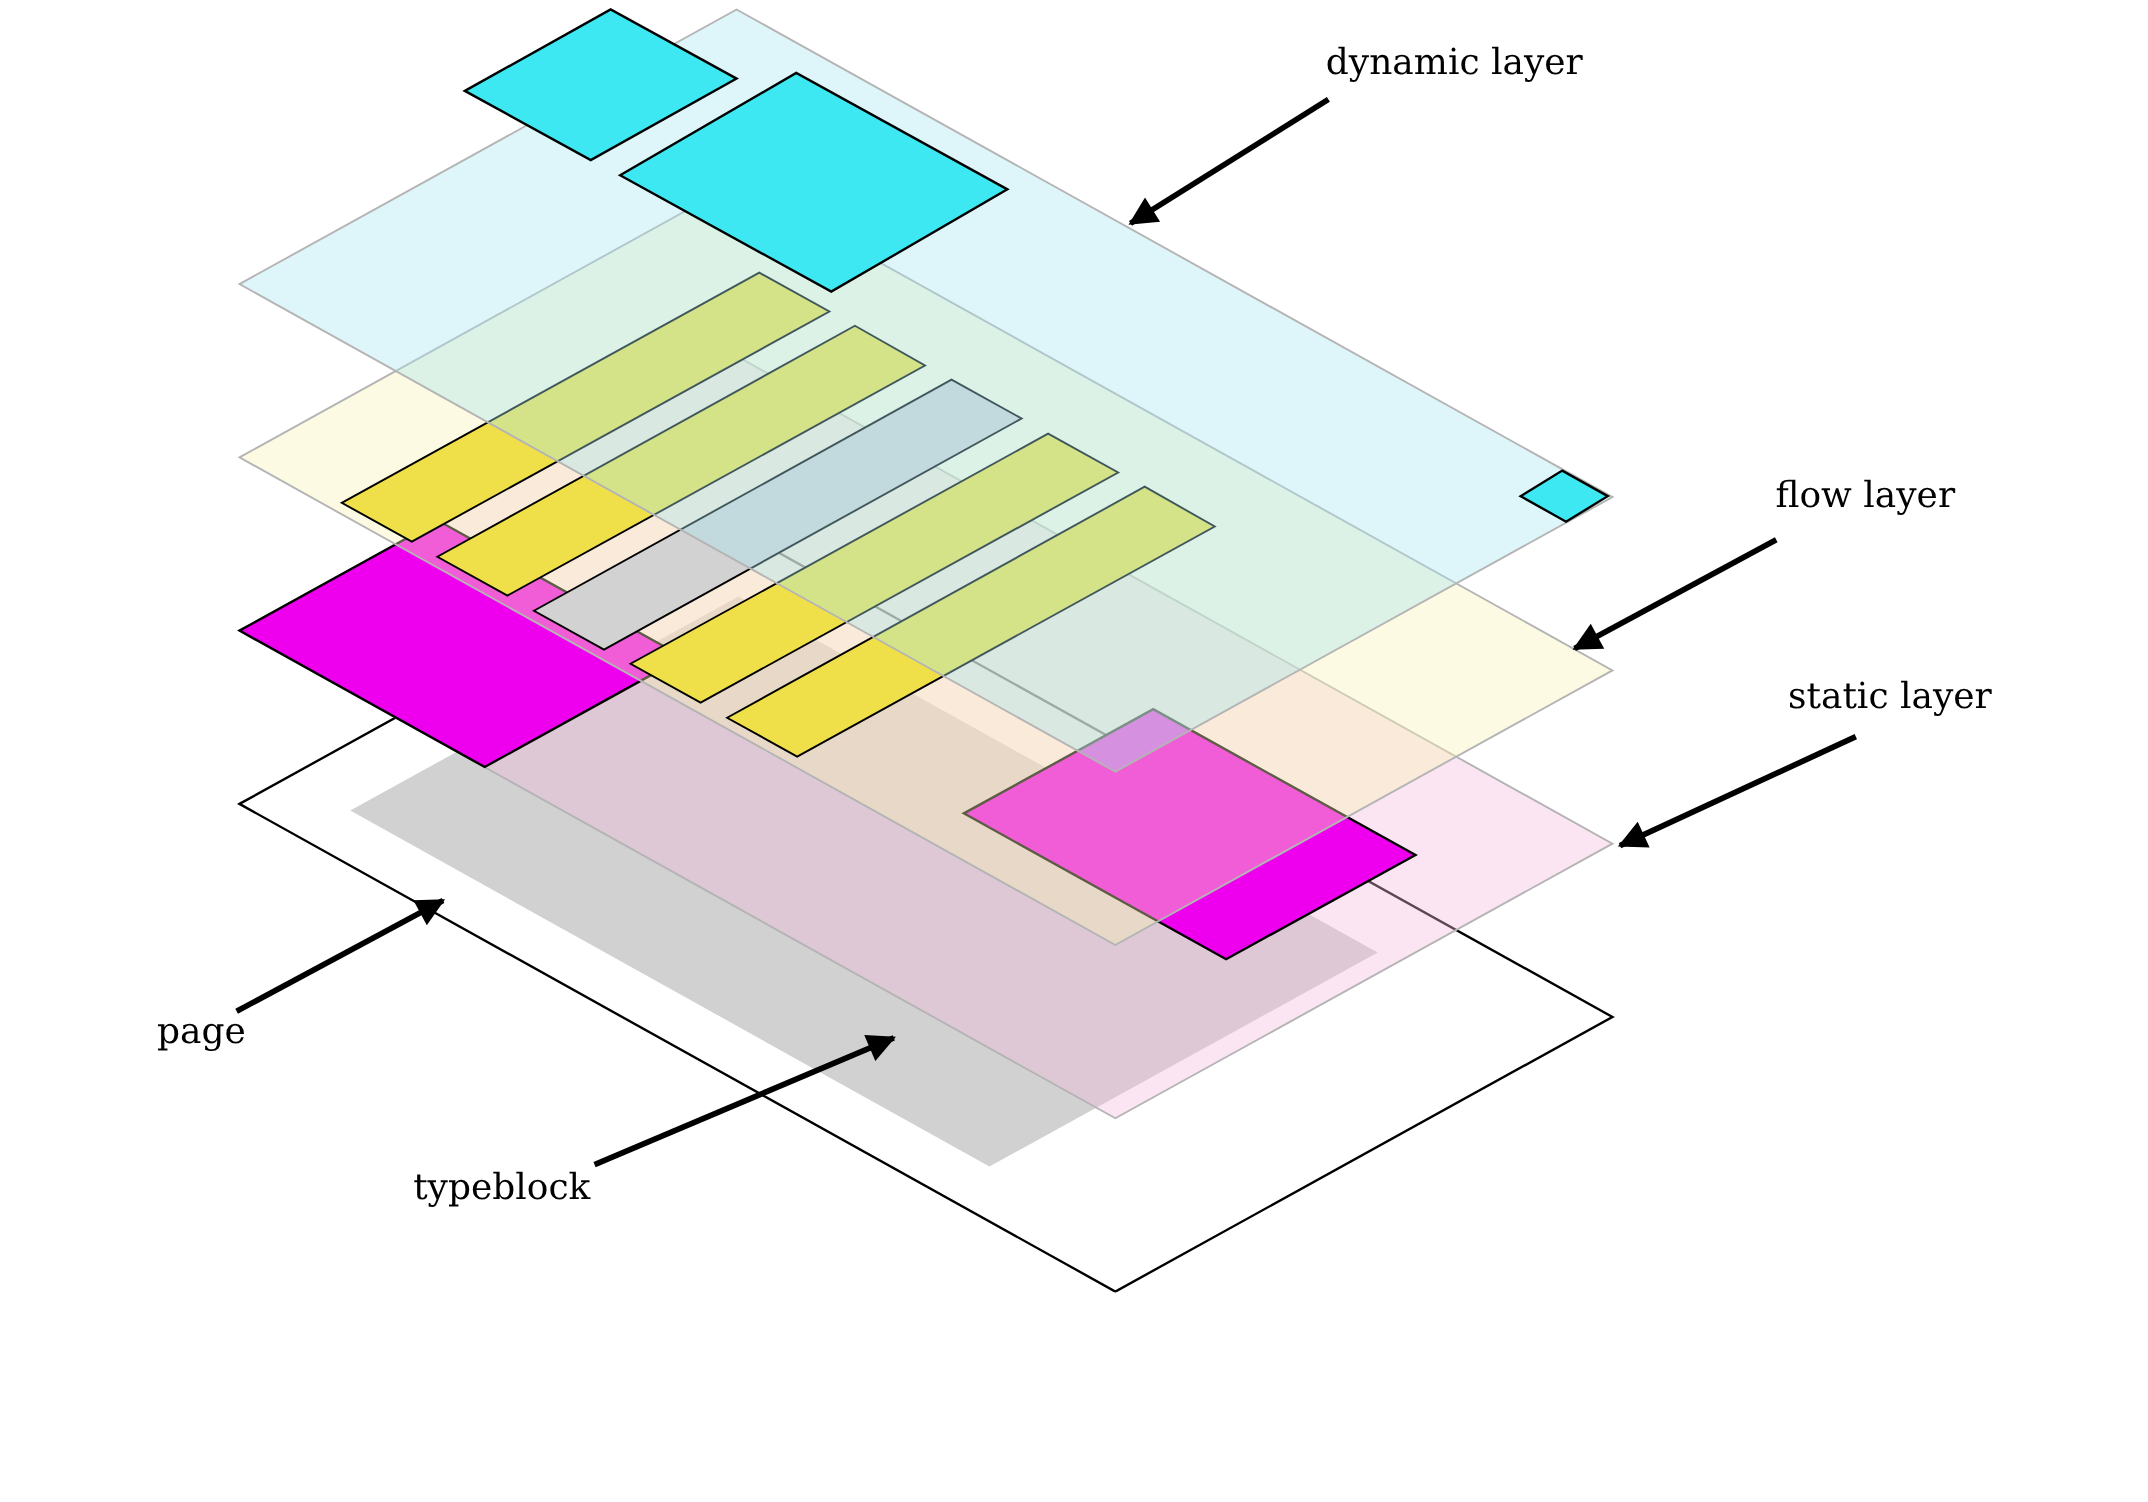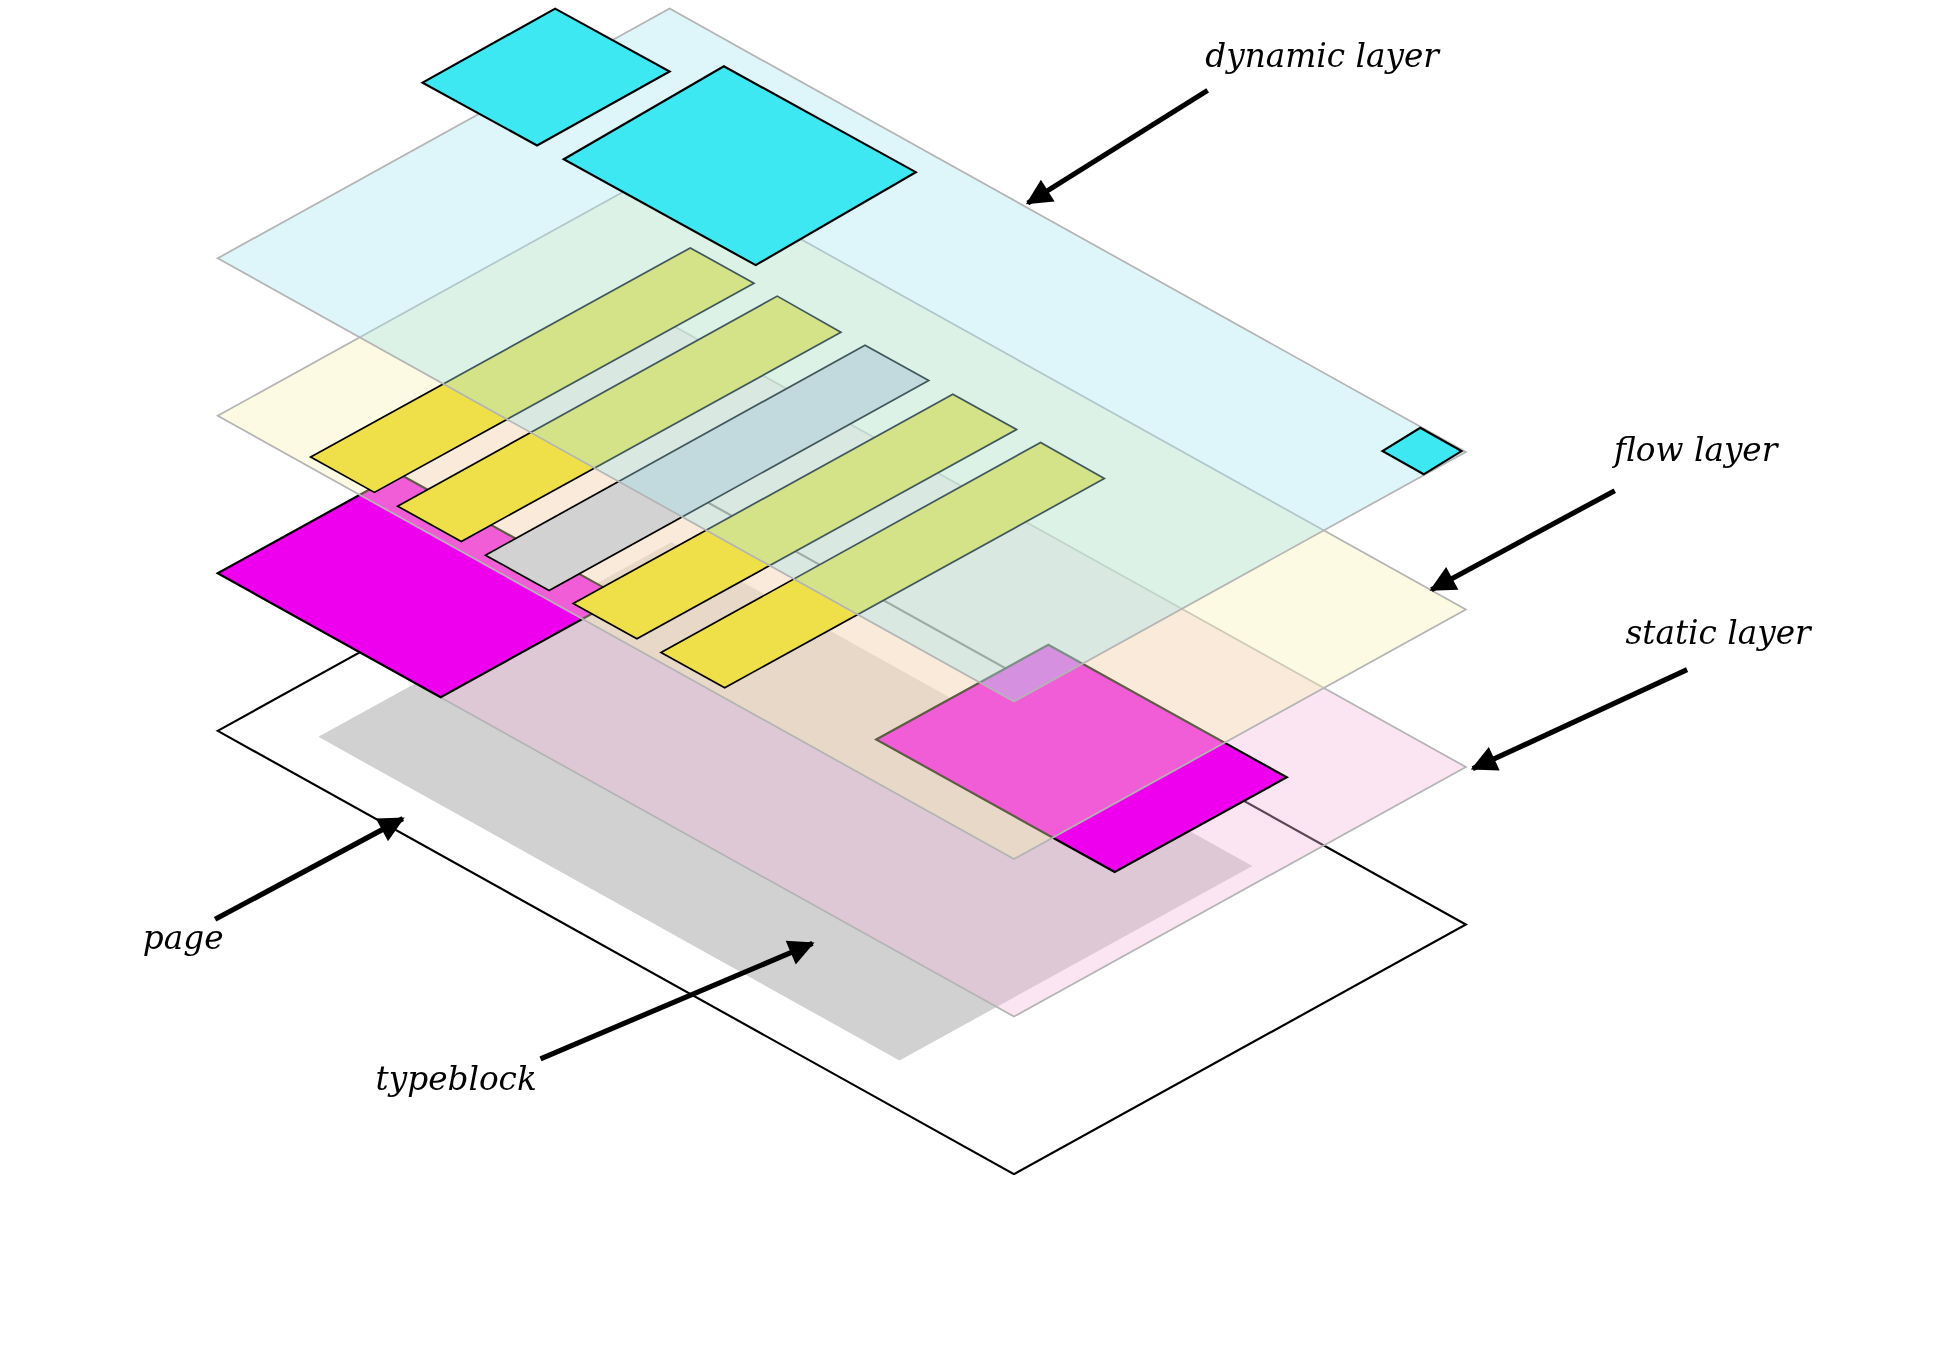--- a/index.html
+++ b/index.html
@@ -1,16 +1,16 @@
 <!DOCTYPE html>
 <html><head>
 <meta charset="utf-8">
 <style>
   html,body{margin:0;padding:0;background:#ffffff;}
-  .stage{width:1953px;height:1175px;position:relative;overflow:hidden;font-style:italic;}
+  .stage{width:1953px;height:1175px;position:relative;overflow:hidden;}
   svg{display:block;width:100%;height:100%;}
   .sheet{fill-opacity:.38;stroke-width:2;}
   .page-poly{stroke-width:2.5;fill-opacity:1;}
   .typeblock-poly{fill-opacity:.85;stroke:none;}
   .frame{stroke-width:2.5;}
   .stripe{stroke-width:2;}
   .arrow{stroke-width:6;stroke-linecap:butt;fill:none;}
   .fig-label{font-family:"DejaVu Serif","Liberation Serif",serif;font-size:38px;}
 </style>
 </head>

